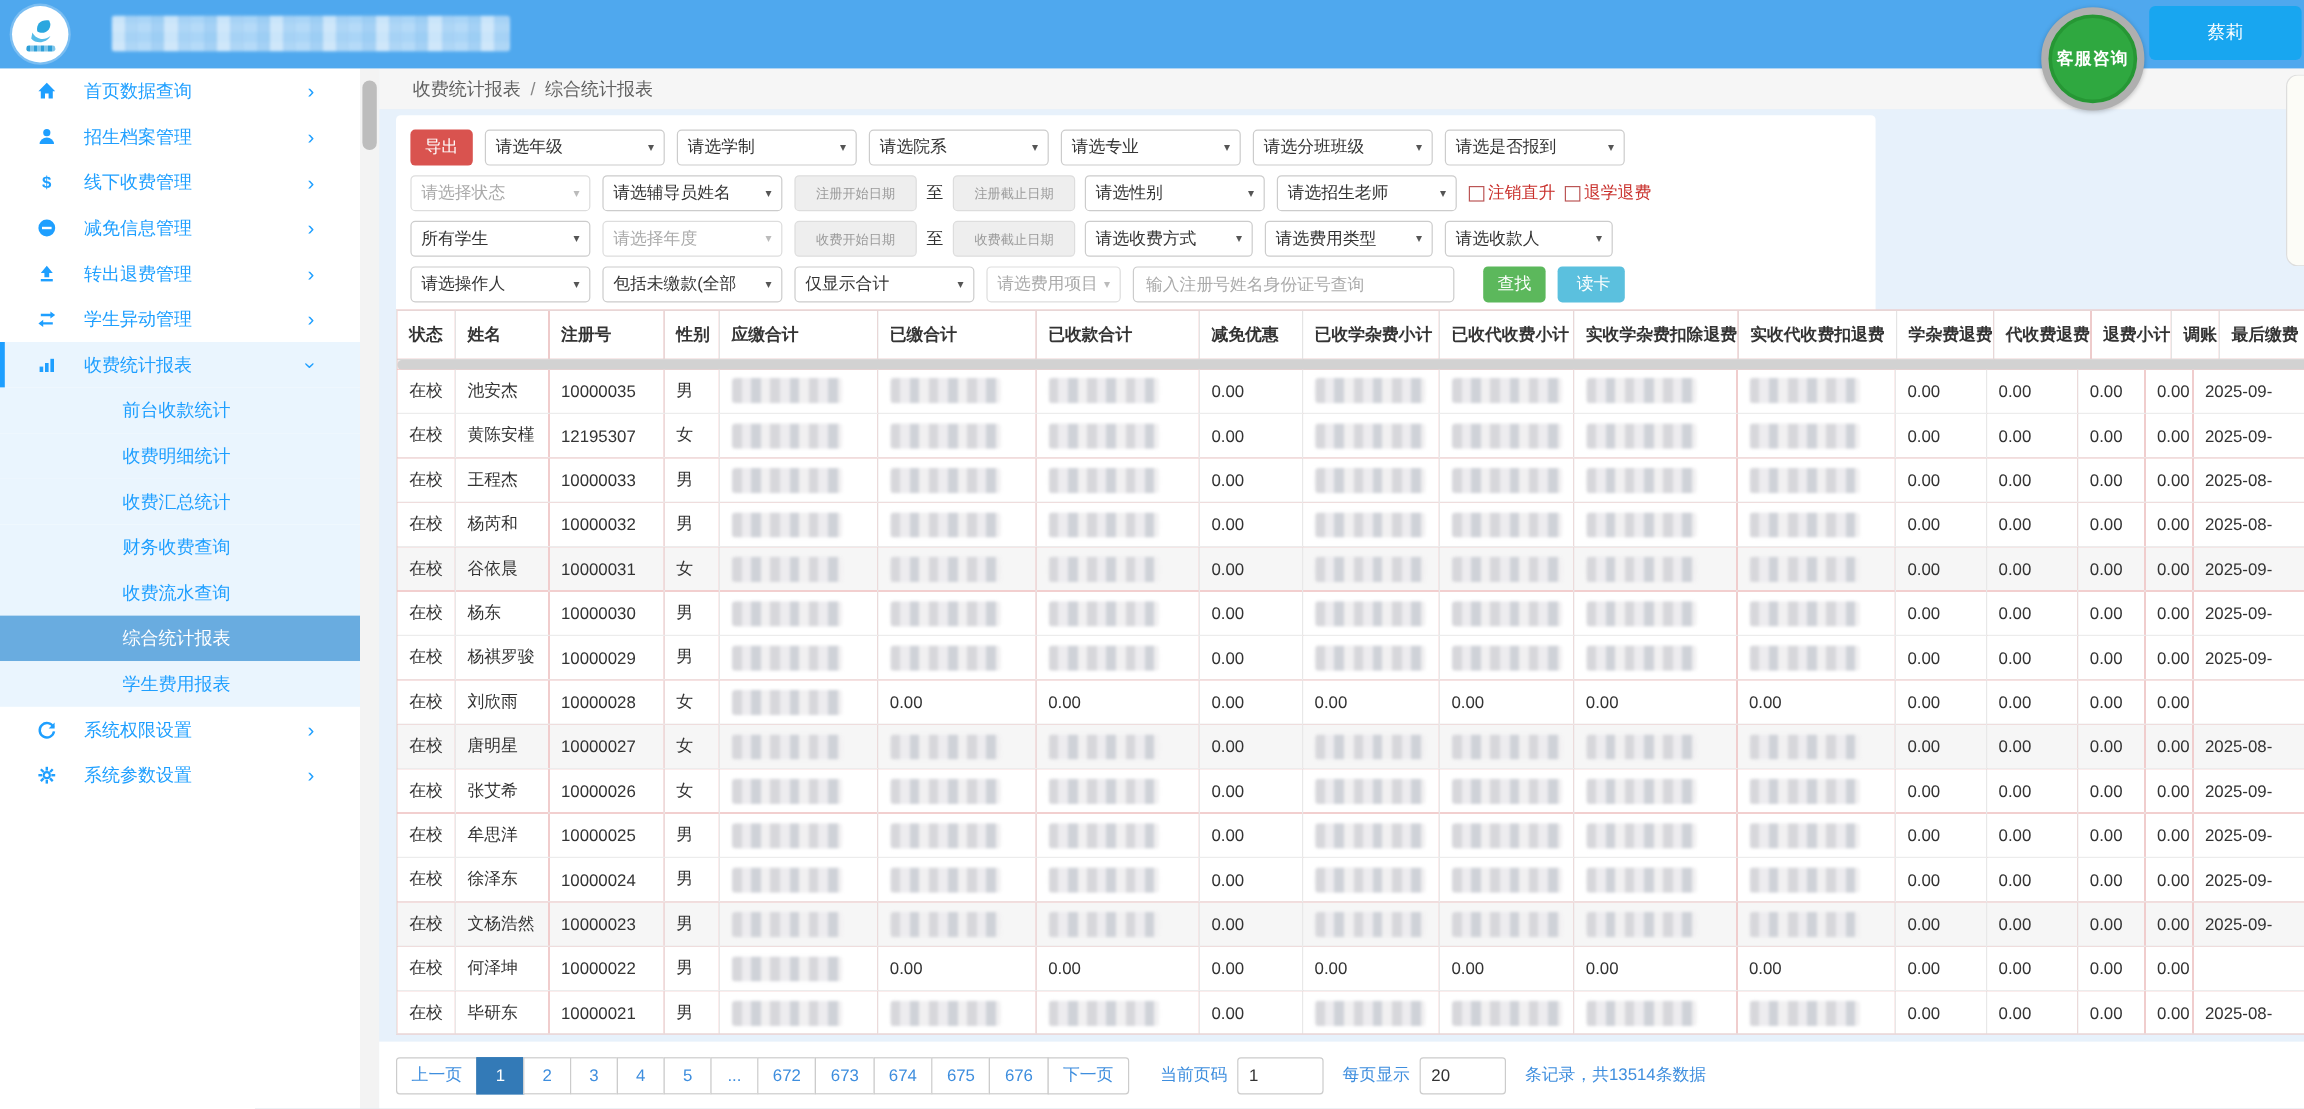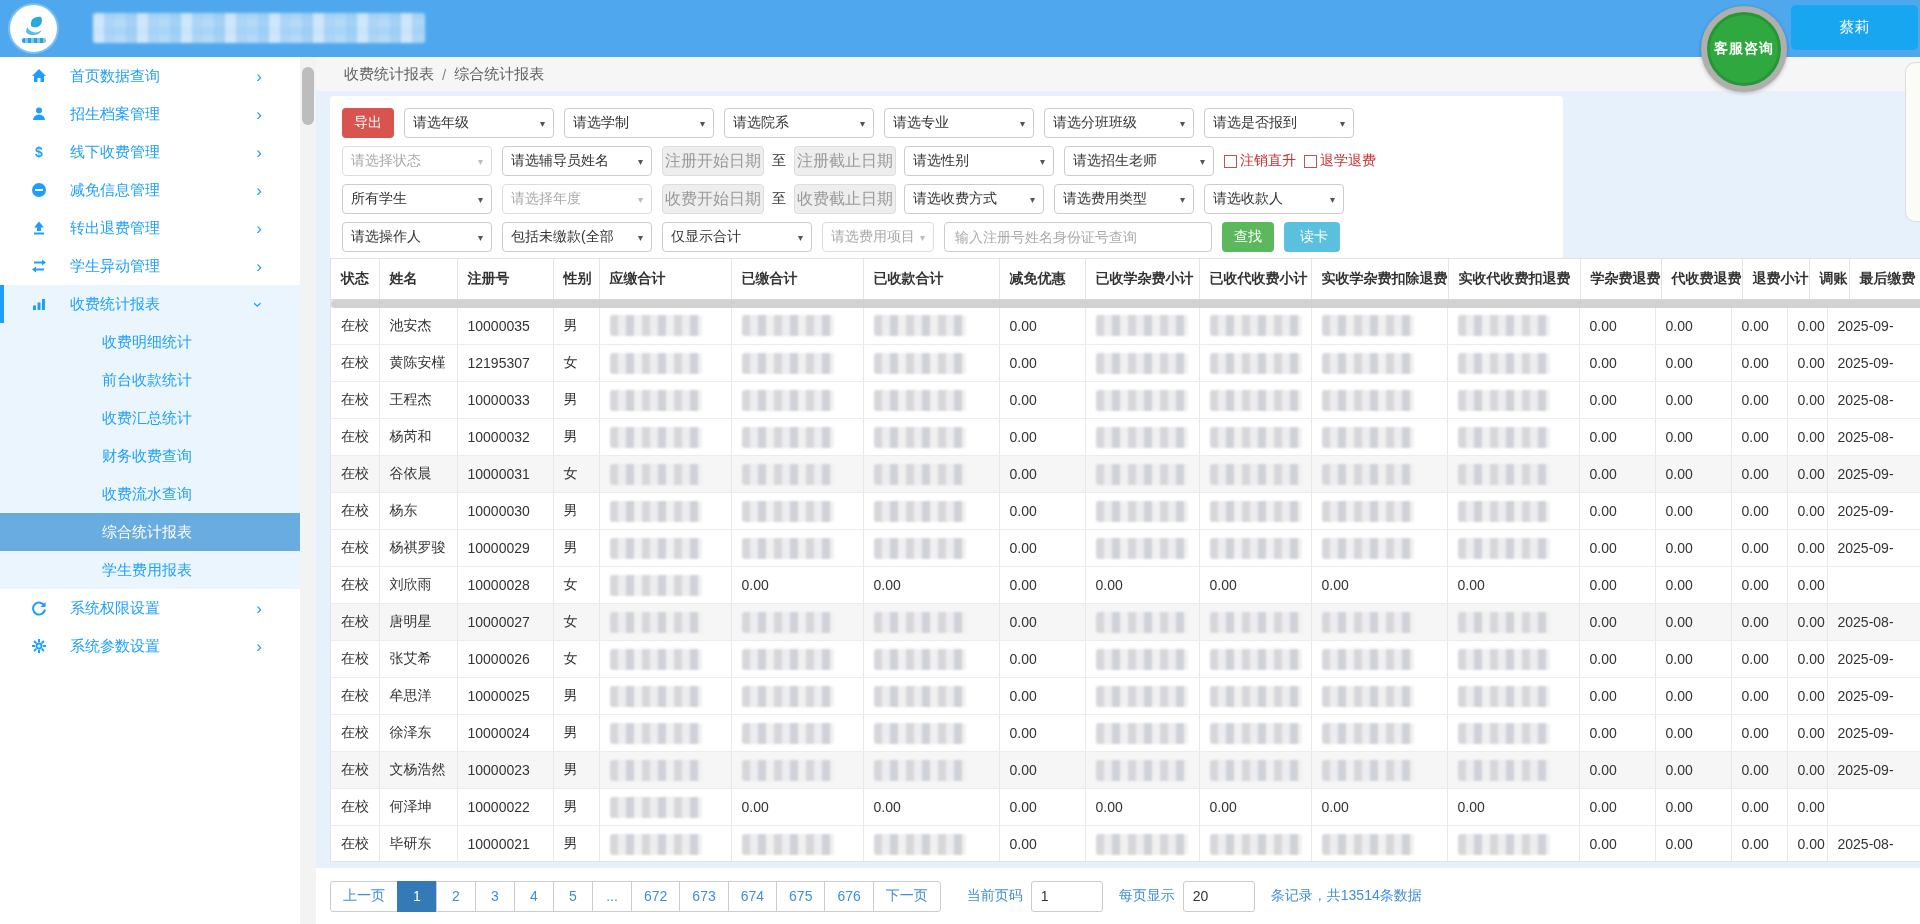--- a/index.html
+++ b/index.html
@@ -47,28 +47,28 @@
   .main { position:absolute; left:316px; top:57px; width:1604px; height:867px; }
   .breadcrumb-bar { position:absolute; left:0; top:0; width:1604px; height:34px; background:#F6F6F6; display:flex; align-items:center; padding-left:28px; }
   .breadcrumb-bar span { font-size:15px; color:#606060; }
   .breadcrumb-bar .sep { margin:0 8px; color:#888; }
 
   
   .filter-panel { position:absolute; left:14px; top:39px; width:1233px; height:216px; background:#fff; border-radius:4px; padding:12px 0 0 12px; }
   .frow { display:flex; align-items:center; margin-bottom:8px; height:30px; }
   .fbtn { height:30px; border:none; border-radius:4px; color:#fff; font-size:14px; padding:0 12px; margin-right:10px; cursor:pointer; font-family:inherit; }
   .fbtn.danger { background:var(--export-red,#D9534F); }
-  .fbtn.success { background:var(--search-green,#5CB85C); }
+  .fbtn.success { background:var(--search-green,#5CB85C);margin-left:14px; }
   .fbtn.info { background:var(--readcard-teal,#5BC0DE);padding-left:16px; }
   .fselect { width:150px; height:30px; border:1px solid #ccc; border-radius:4px; background:#fff; display:flex; align-items:center; padding:0 8px; margin-right:10px; cursor:pointer; }
   .fselect .lbl { flex:1; font-size:14px; color:#333; white-space:nowrap; overflow:hidden; }
   .fselect .caret { font-size:10px; color:#555; margin-left:4px; }
   .fselect.disabled { background:#fff; border-color:#ddd; cursor:default; }
   .fselect.disabled .lbl { color:#aaa; } .fselect.disabled .caret { color:#bbb; }
-  .fdate { width:102px; height:30px; border:1px solid #ddd; border-radius:4px; background:#EEE; color:#9a9a9a; font-size:16px; display:flex; align-items:center; justify-content:center; margin-right:8px; }
+  .fdate { width:102px; height:30px; border:1px solid #ddd; border-radius:4px; background:#EEE; color:#9a9a9a; font-size:11px; display:flex; align-items:center; justify-content:center; margin-right:8px; }
   .fto { font-size:14px; color:#333; margin-right:8px; }
   .fcheck { display:flex; align-items:center; margin-right:8px; cursor:pointer; }
   .fcheck .box { width:13px; height:13px; border:1px solid #b55; background:#fff; margin-right:3px; }
   .fcheck .cklbl { font-size:14px; color:var(--checkbox-red,#C9302C); }
   .finput { height:30px; border:1px solid #ccc; border-radius:4px; font-size:14px; padding:4px 10px; margin-right:10px; color:#7f1d1d; font-family:inherit; }
   .finput::placeholder { color:#aaa; }
 
   
   .table-wrap { position:absolute; left:14px; top:201px; width:1682px; height:604px; background:#fca5a5; border:1px solid #E3E3E3; overflow:hidden; }
   .tbl-inner { position:absolute; left:0; top:0; right:12px; bottom:0; overflow:hidden; }
@@ -185,24 +185,24 @@
           <svg viewBox="0 0 16 16">
             <rect x="2" y="9.5" width="3" height="4.5"></rect>
             <rect x="6.5" y="6.5" width="3" height="7.5"></rect>
             <rect x="11" y="3" width="3" height="11"></rect>
           </svg>
         </span>
         <span class="nav-label">收费统计报表</span>
         <span class="nav-chevron">›</span>
       </div>
       <div class="sub-item">
+        <span class="sub-label">前台收款统计</span>
+      </div>
+      <div class="sub-item">
         <span class="sub-label">收费明细统计</span>
-      </div>
-      <div class="sub-item">
-        <span class="sub-label">前台收款统计</span>
       </div>
       <div class="sub-item">
         <span class="sub-label">收费汇总统计</span>
       </div>
       <div class="sub-item">
         <span class="sub-label">财务收费查询</span>
       </div>
       <div class="sub-item">
         <span class="sub-label">收费流水查询</span>
       </div>

